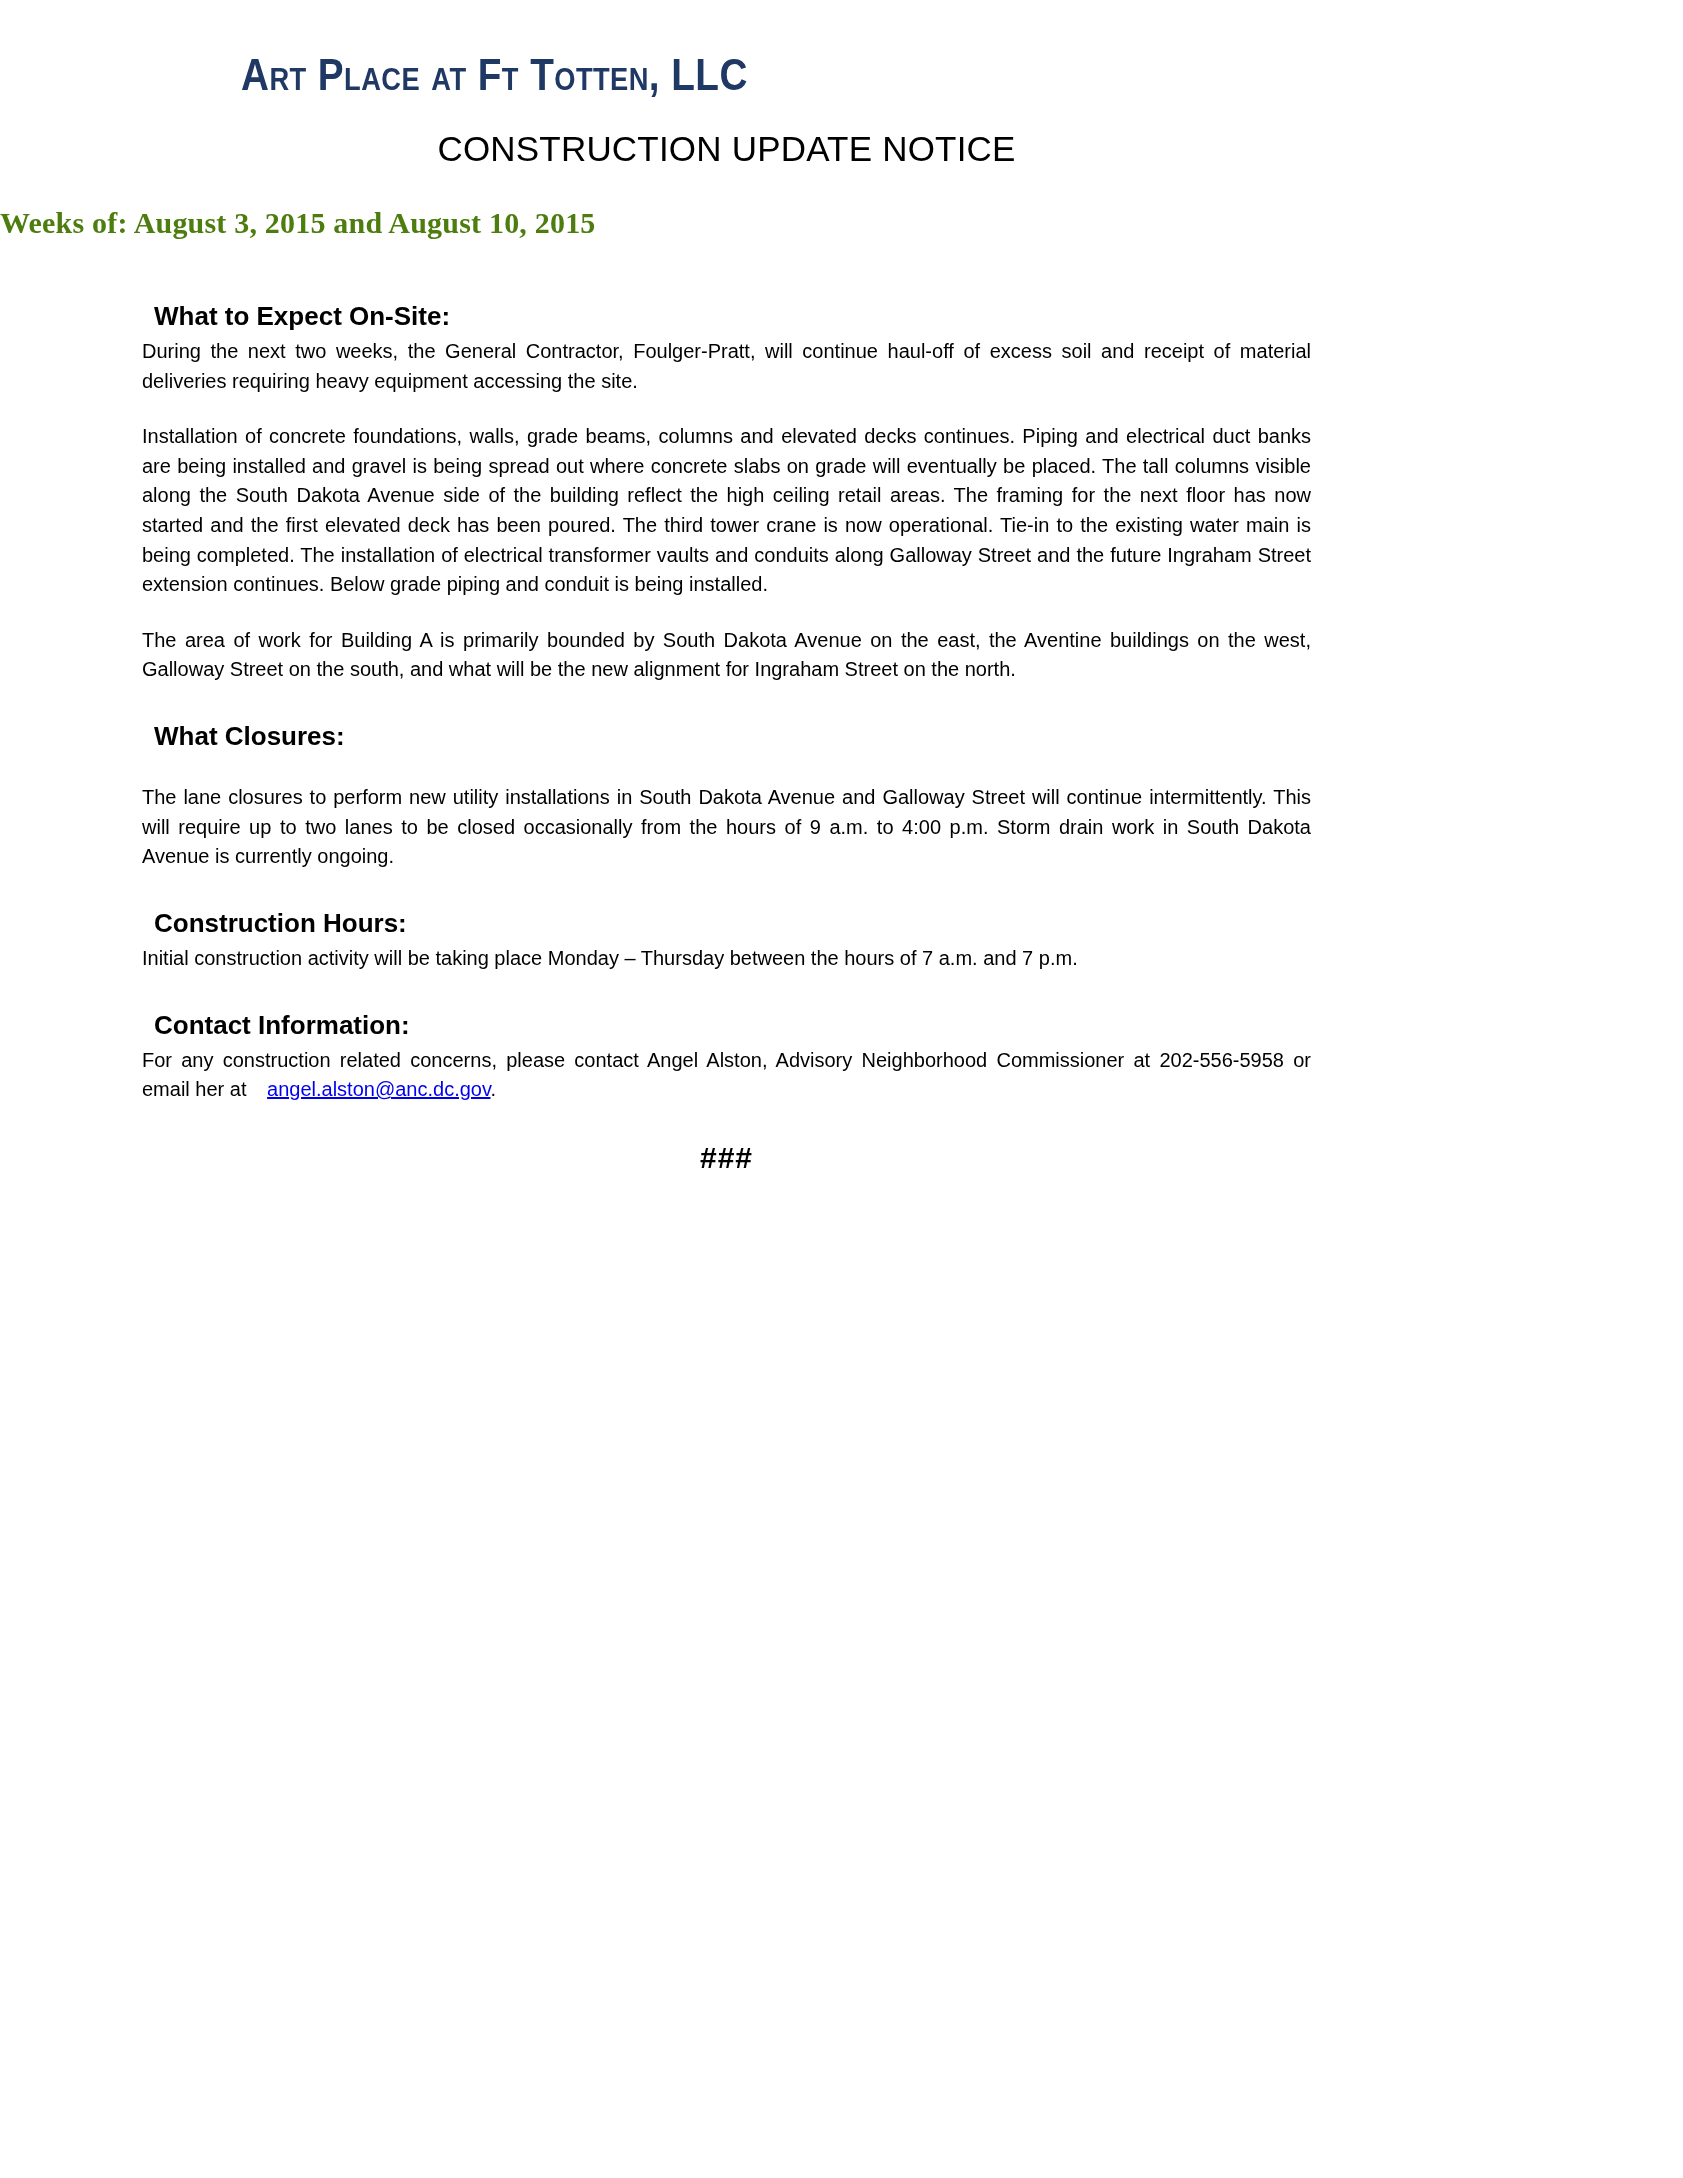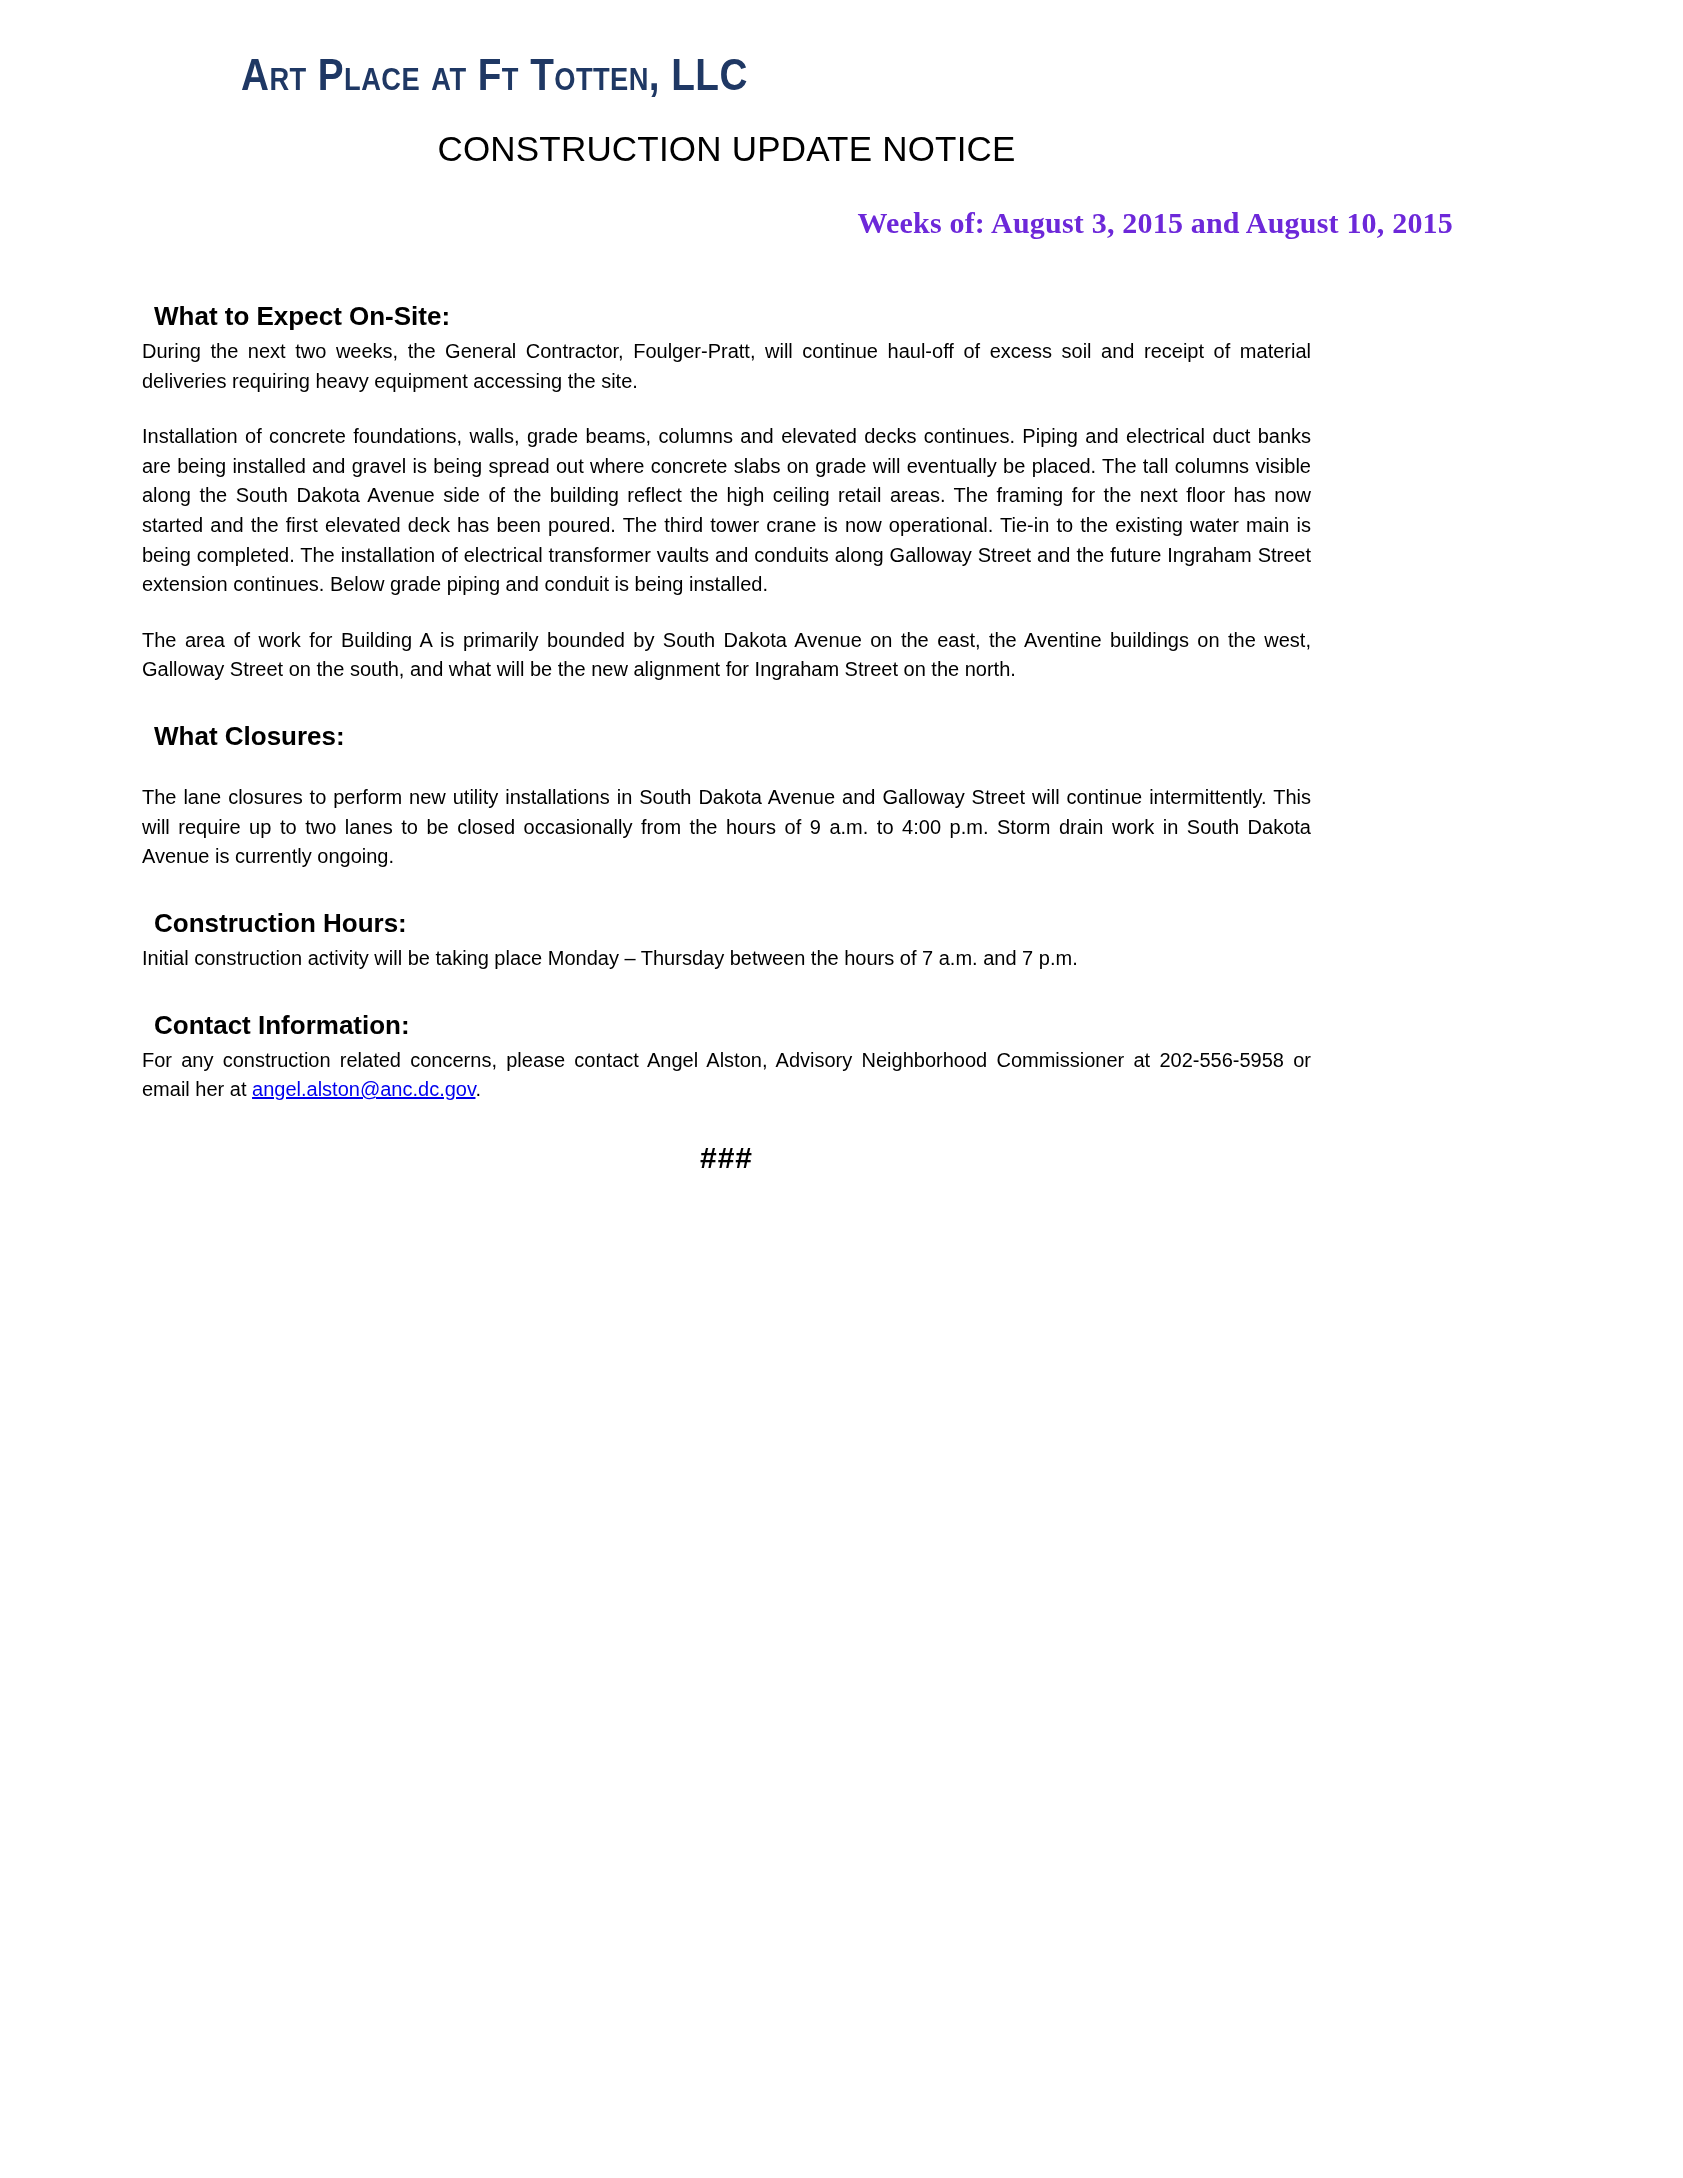--- a/index.html
+++ b/index.html
@@ -43,25 +43,25 @@
   .doc-title {
     text-align: center;
     font-family: "Liberation Sans", sans-serif;
     font-size: 35px;
     font-weight: normal;
     color: #000000;
     margin-top: 32px;
     letter-spacing: 0.2px;
   }
   .doc-subtitle {
-    text-align: right;
+    text-align: left;
     font-family: "Liberation Serif", serif;
     font-size: 30px;
     font-weight: bold;
-    color: #6d28d9;
+    color: #4d7c0f;
     margin-top: 37px;
     letter-spacing: 0.2px;
   }
   
   .body-wrap {
     margin-top: 59px;
     padding-left: 142px;
     padding-right: 142px;
   }
   .section-head {
@@ -80,20 +80,21 @@
     text-align: justify;
     text-justify: inter-word;
     line-height: 1.48;
     margin: 0;
   }
   .gap-sm { height: 26px; }
   .gap-md { height: 34px; }
   .email-link {
     color: #0000EE;
     text-decoration: underline;
+    margin-left: 15px;
   }
   .footer-marks {
     text-align: center;
     font-family: "Liberation Sans", sans-serif;
     font-weight: bold;
     font-size: 30px;
     color: #000000;
     margin-top: 36px;
     letter-spacing: 1px;
   }

